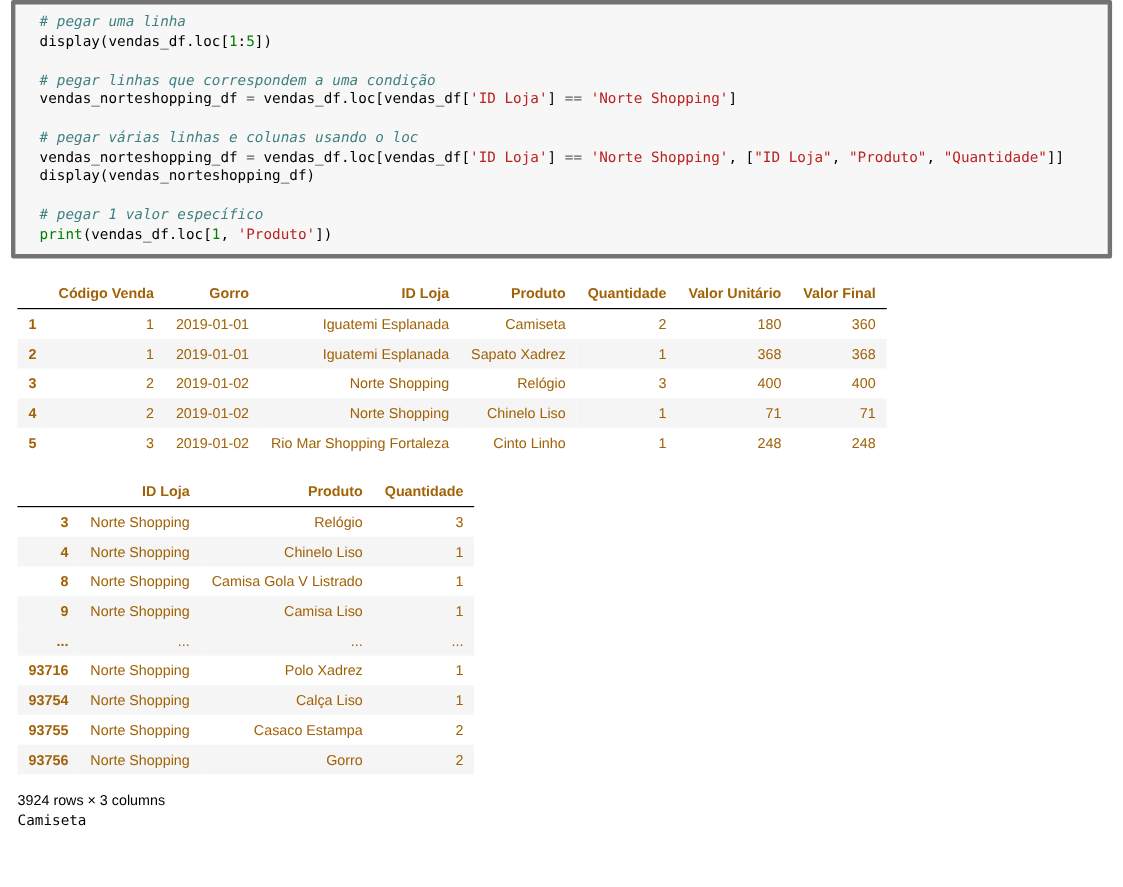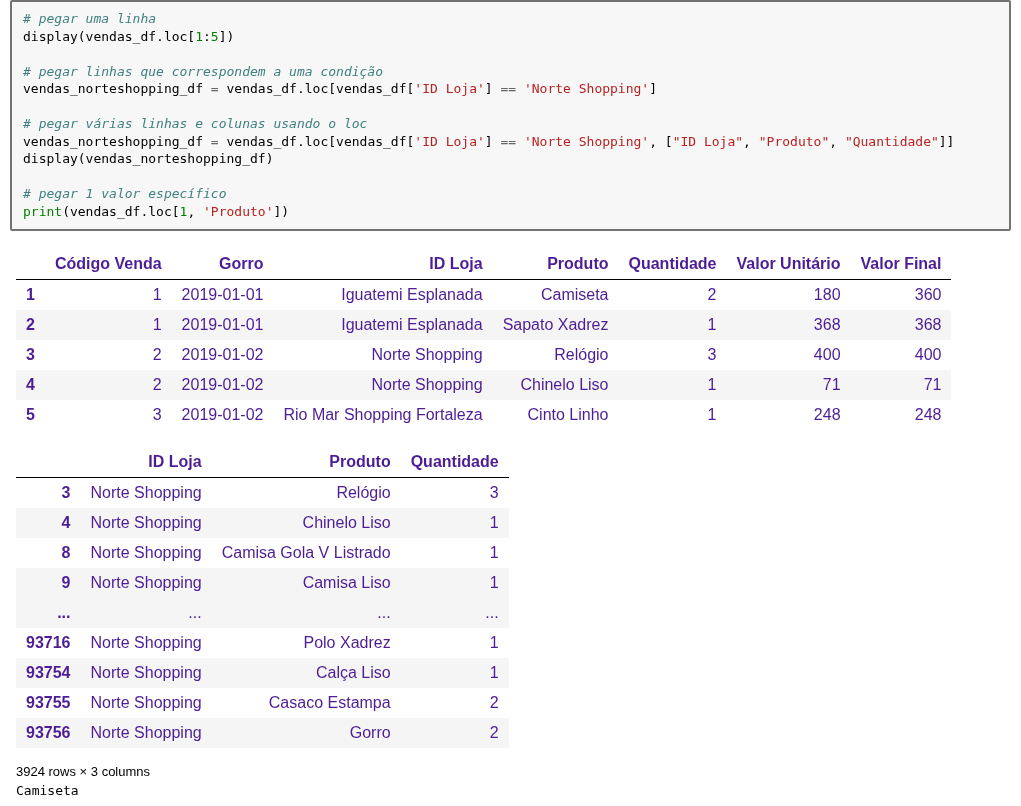--- a/index.html
+++ b/index.html
@@ -5,42 +5,42 @@
   body {
     font-family: "Helvetica Neue", Helvetica, Arial, sans-serif;
     font-size: 13px;
     color: #000;
     margin: 0;
     padding: 0 10px 20px 10px;
     background: #fff;
   }
   .code-cell {
     background: #f7f7f7;
-    border: 2px solid #737373;
+    border: 4px solid #737373;
     border-radius: 2px;
-    padding: 8px 11px;
+    padding: 8px 22px;
     font-family: "DejaVu Sans Mono", Menlo, Consolas, monospace;
     font-size: 13px;
     line-height: 1.35;
     white-space: pre;
     overflow-x: auto;
     margin-bottom: 18px;
   }
   .c   { color: #408080; font-style: italic; }   
   .fn  { color: #008000; }                        
   .n   { color: #000; }                            
   .num { color: #008000; }                         
   .s   { color: #ba2121; }                         
   .op  { color: #666666; }                         
 
   table.df {
     border-collapse: collapse;
-    font-size: 16px;
+    font-size: 13px;
     margin: 17px 0 16px 6px;
-    color: #4c1d95;
+    color: #a16207;
   }
   table.df th {
     font-weight: bold;
     text-align: right;
     padding: 6px 10px;
     border-bottom: 1px solid #000;
     white-space: nowrap;
   }
   table.df th.blank { border-bottom: 1px solid #000; }
   table.df td {

